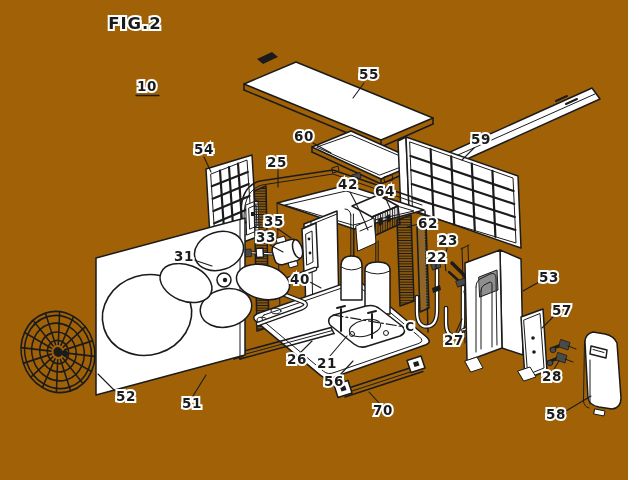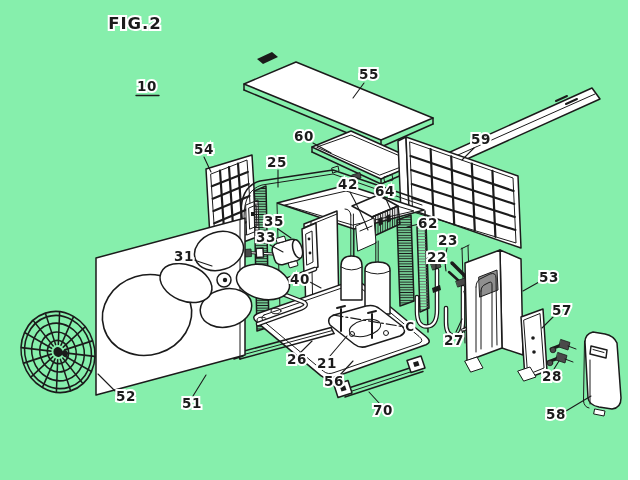--- a/index.html
+++ b/index.html
@@ -1,16 +1,16 @@
 <!DOCTYPE html>
 <html><head>
 <meta charset="utf-8">
 <style>
   html,body{margin:0;padding:0;background:#ffffff;}
-  .stage{position:relative;width:628px;height:480px;background:#86efac;overflow:hidden;
+  .stage{position:relative;width:628px;height:480px;background:#a16207;overflow:hidden;
          font-family:"DejaVu Sans","Liberation Sans",sans-serif;}
   svg{display:block}
   .art{stroke:#1b1b1b;fill:none;stroke-width:1.5;stroke-linejoin:round;stroke-linecap:round;}
   .thin{stroke-width:1;}
   .bar{stroke-width:2.2;}
   .wfill{fill:#ffffff;}
   .ink{fill:#1b1b1b;stroke:none;}
   .dk{fill:#4a4a4a;stroke:#1b1b1b;stroke-width:.8;}
   .gray{fill:#8f8f8f;stroke:#1b1b1b;stroke-width:1;}
   .pipe{stroke:#1b1b1b;stroke-width:4.6;fill:none;stroke-linecap:round;stroke-linejoin:round;}

